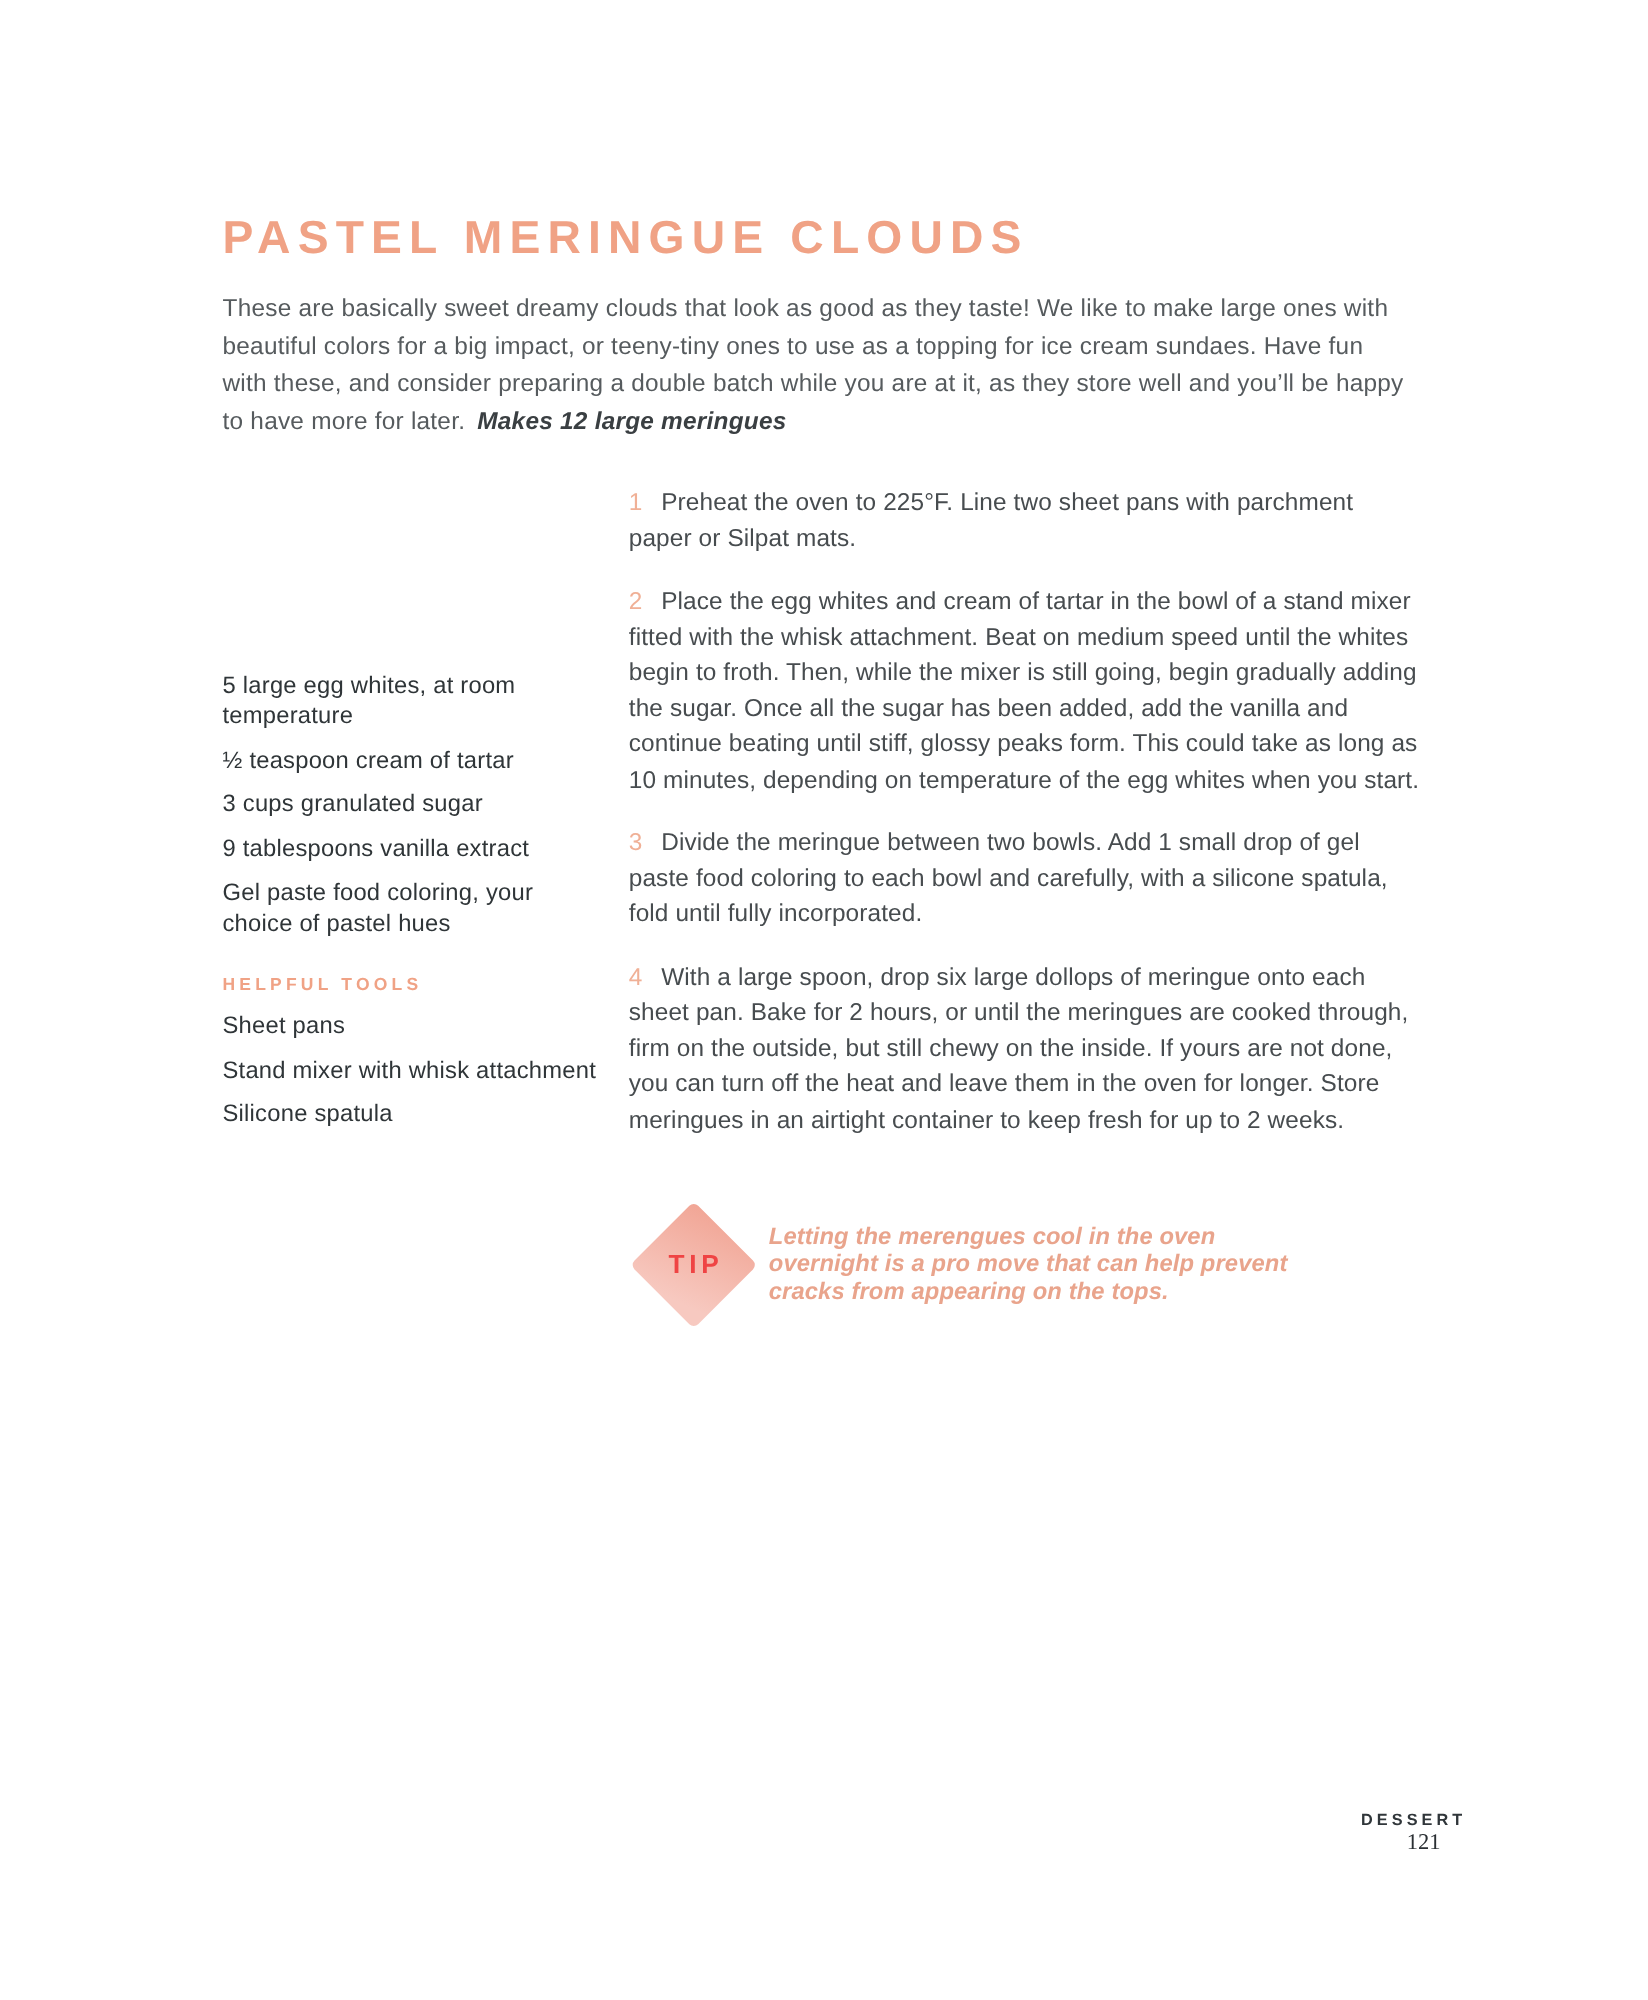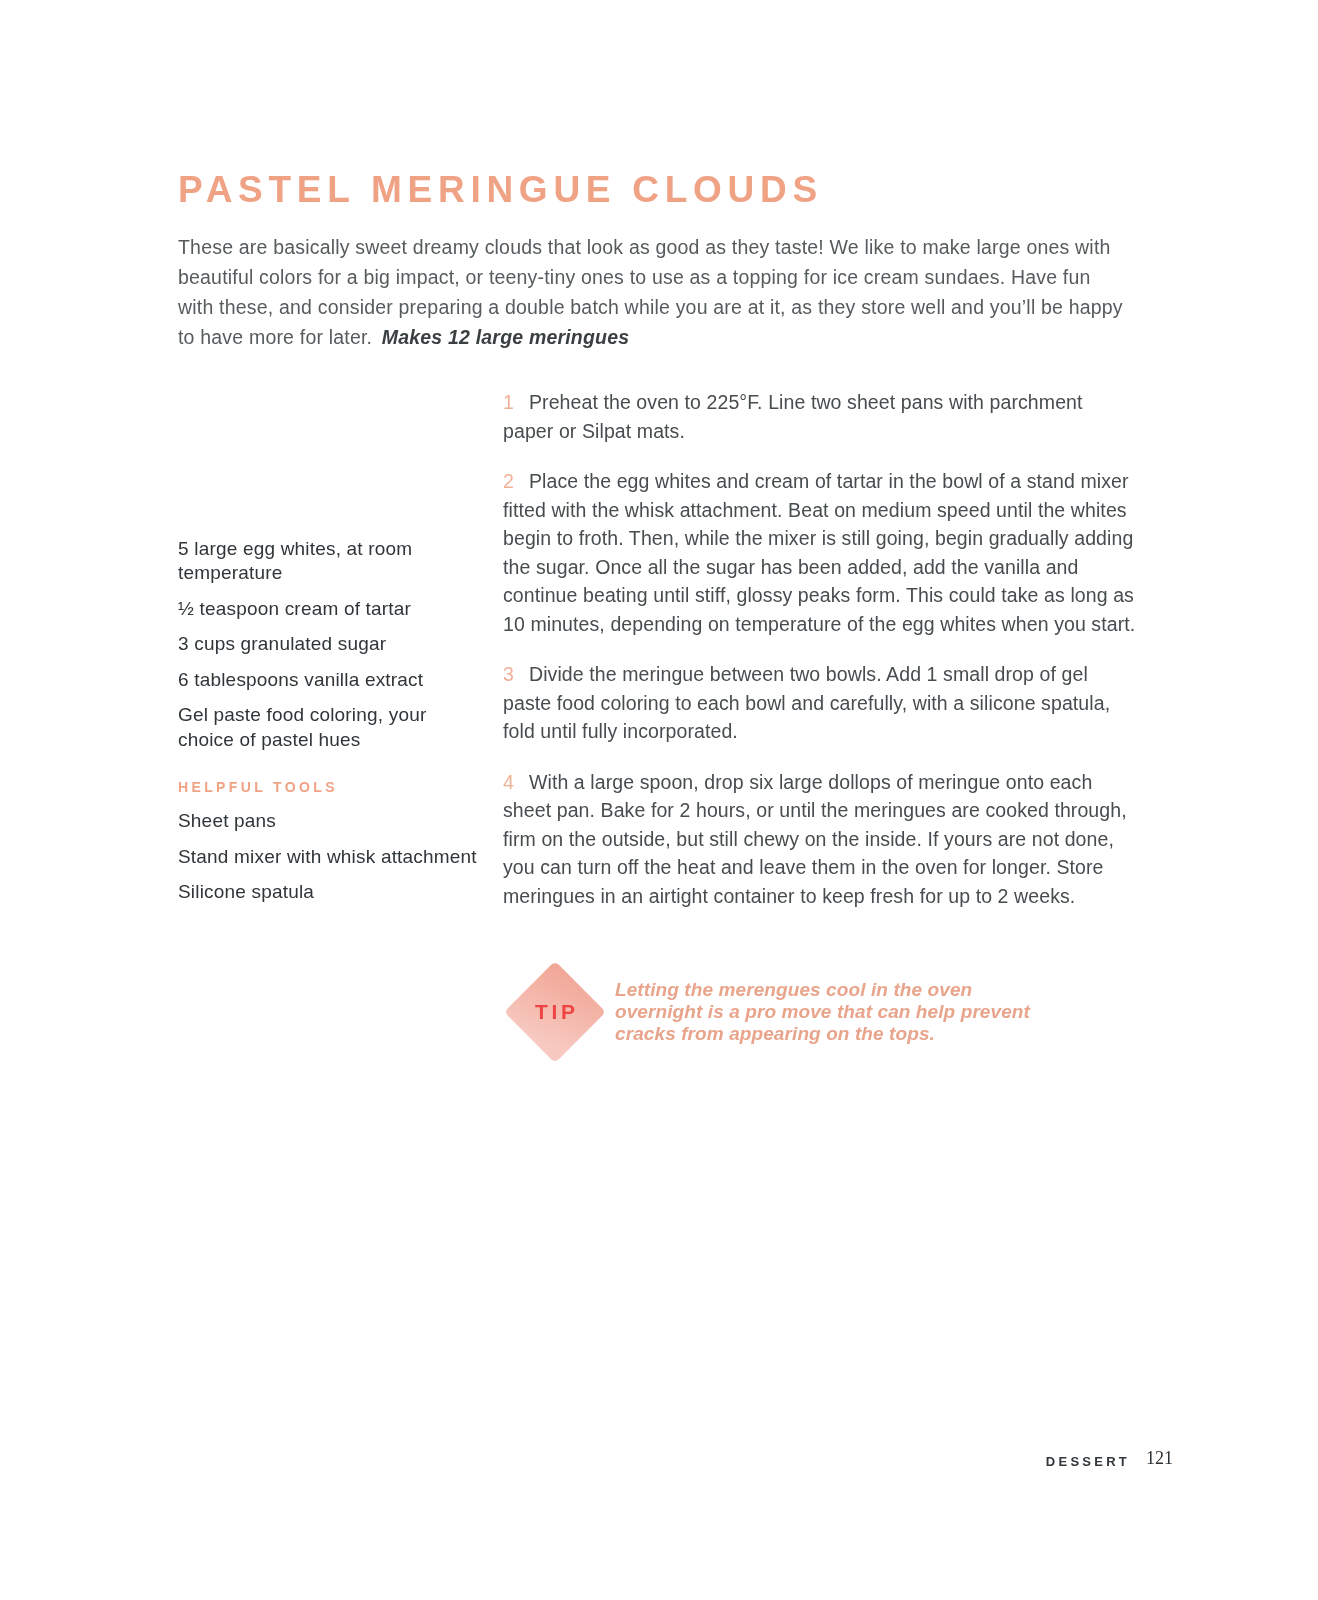--- a/index.html
+++ b/index.html
@@ -121,21 +121,22 @@
     font-weight: bold;
     color: var(--tip-text);
     letter-spacing: 0.005em;
   }
 
   .footer {
     position: absolute;
     top: 1448px;
     right: 145px;
     display: flex;
-    align-items: flex-end;
+    align-items: center;
+    flex-direction: column;
   }
   .footer-section {
     font-size: 13px;
     font-weight: bold;
     letter-spacing: 0.25em;
     color: var(--ink-dark);
   }
   .footer-page {
     margin-left: 16px;
     font-size: 18px;
@@ -152,21 +153,21 @@
 
   <p class="intro"><span>These are basically sweet dreamy clouds that look as good as they taste! We like to make large ones with beautiful colors for a big impact, or teeny-tiny ones to use as a topping for ice cream sundaes. Have fun with these, and consider preparing a double batch while you are at it, as they store well and you’ll be happy to have more for later.</span> <span class="yield">Makes 12 large meringues</span></p>
 
   <div class="columns">
 
     <div class="left-col">
       <ul class="ingredient-list">
         <li>5 large egg whites, at room temperature</li>
         <li>½ teaspoon cream of tartar</li>
         <li>3 cups granulated sugar</li>
-        <li>6 tablespoons vanilla extract</li>
+        <li>9 tablespoons vanilla extract</li>
         <li>Gel paste food coloring, your choice of pastel hues</li>
       </ul>
 
       <h2 class="tools-heading">HELPFUL TOOLS</h2>
 
       <ul class="tool-list">
         <li>Sheet pans</li>
         <li>Stand mixer with whisk attachment</li>
         <li>Silicone spatula</li>
       </ul>

